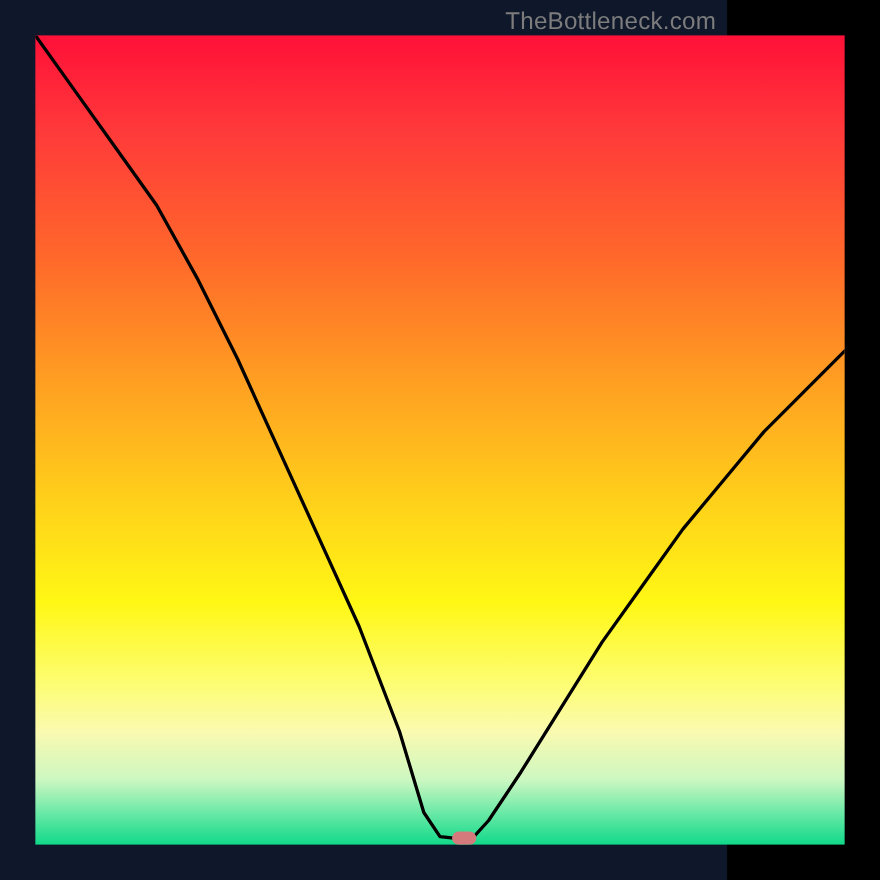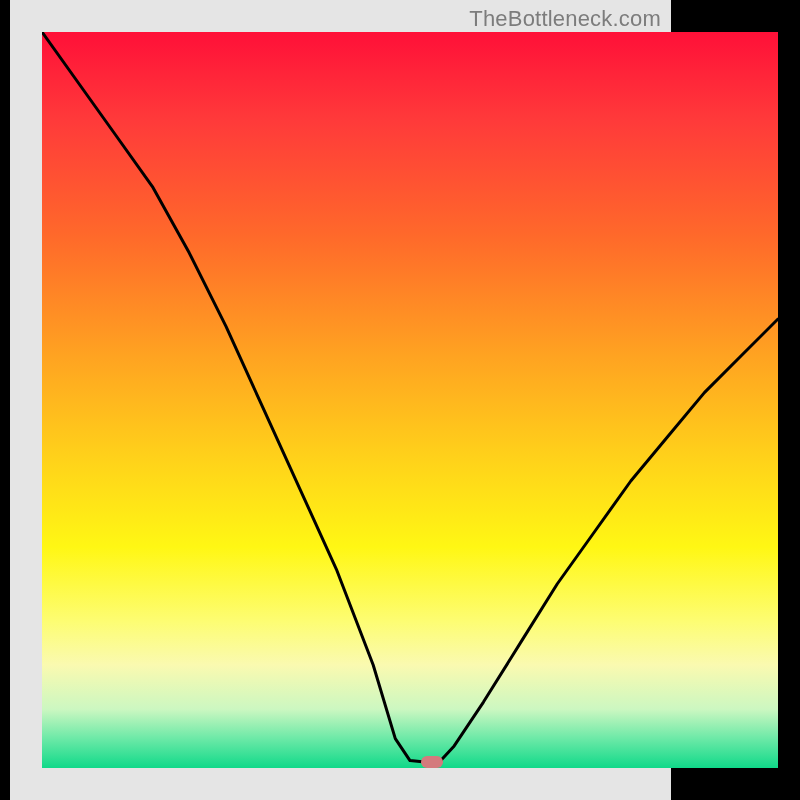--- a/index.html
+++ b/index.html
@@ -1,16 +1,16 @@
 <!DOCTYPE html>
 <html><head>
 <meta charset="utf-8">
 <style>
   html,body{margin:0;padding:0;width:800px;height:800px;background:#000;overflow:hidden;font-family:Arial,Helvetica,sans-serif}
-  .frame{position:absolute;left:10px;top:0;width:661px;height:800px;background:#e5e5e5}
+  .frame{position:absolute;left:0;top:0;width:661px;height:800px;background:#0f172a}
   .plot{position:absolute;left:32px;top:32px;width:736px;height:736px;overflow:hidden}
   .grad{position:absolute;left:0;top:0;width:736px;height:736px;
         background:linear-gradient(to bottom,
           #ff1038 0%,
           #ff3a3a 12%,
           #ff6a2a 28%,
           #ffa321 44%,
           #ffd21a 58%,
           #fff714 70%,
           #fdfd72 80%,

